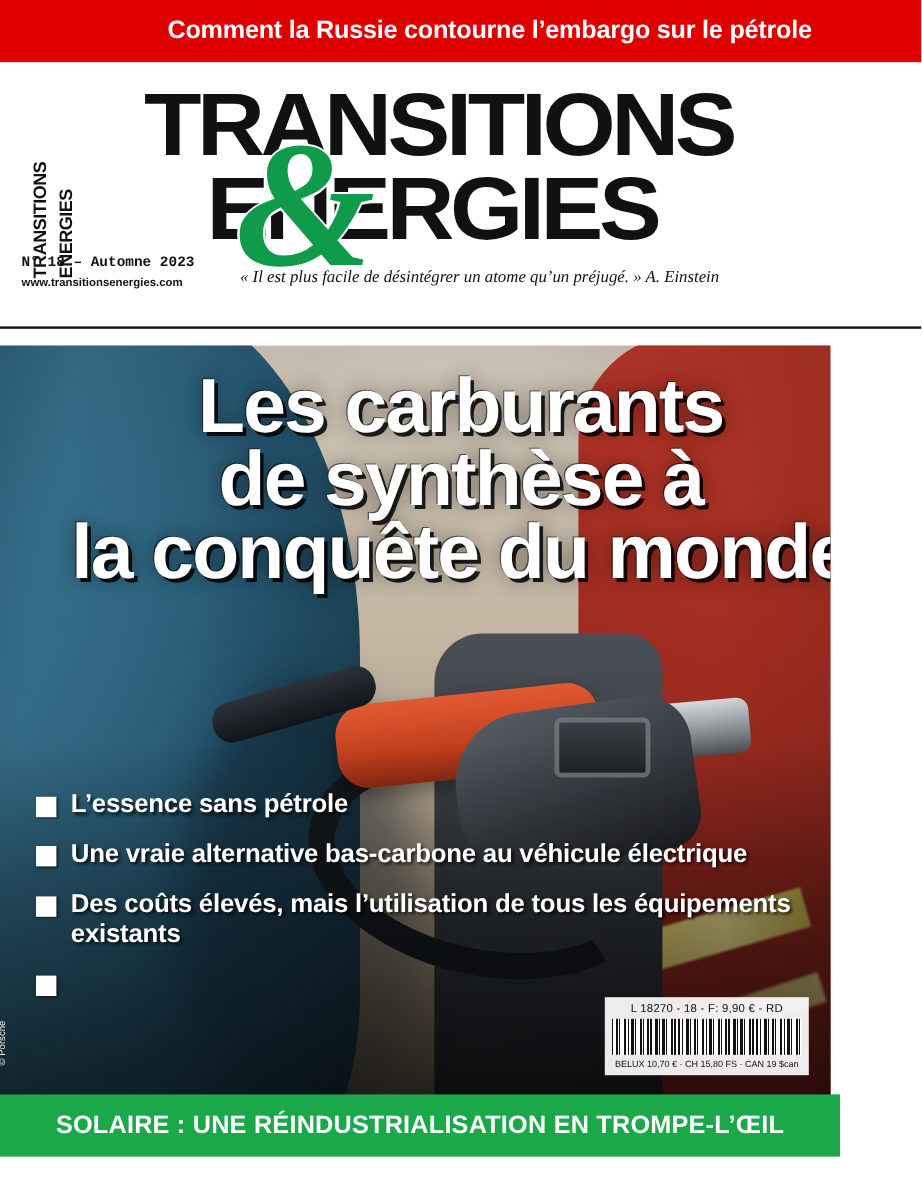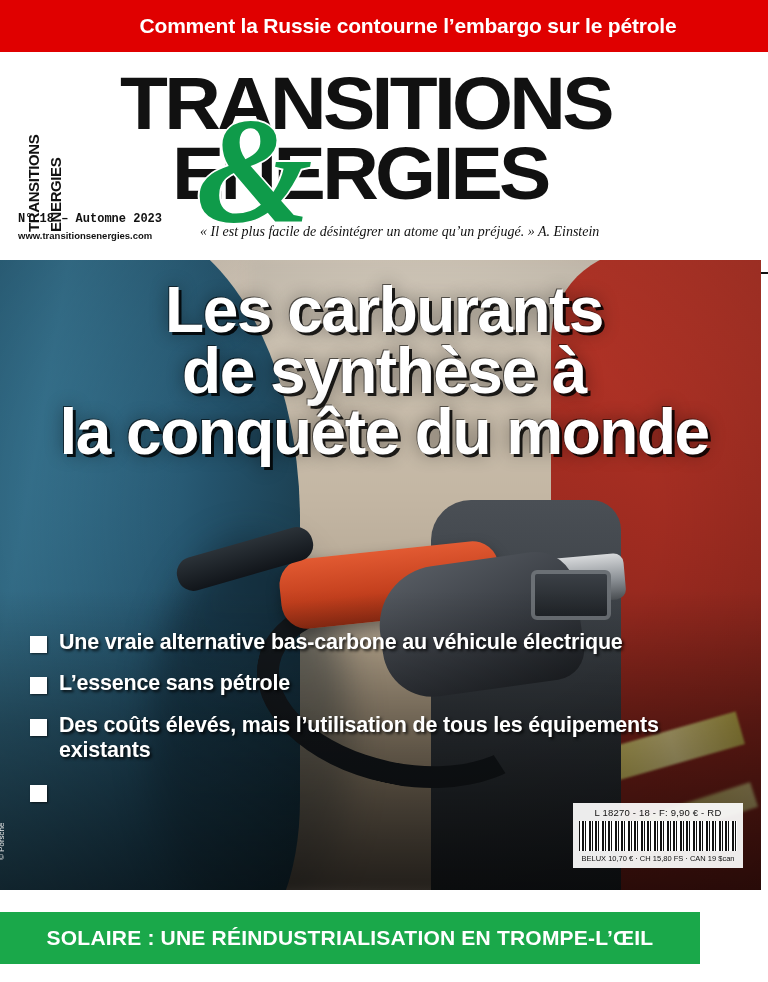--- a/index.html
+++ b/index.html
@@ -150,23 +150,23 @@
     font-family: "Liberation Serif", serif;
     font-style: italic;
     font-size: 14px;
     color: #111;
     white-space: nowrap;
   }
 
   
   .photo {
     position: absolute;
-    top: 260px;
+    top: 288px;
     left: 0;
-    width: 761px;
+    width: 692px;
     height: 630px;
     overflow: hidden;
     background: linear-gradient(160deg, #d9cfc0 0%, #cdbfae 35%, #b8a894 60%, #6e6357 100%);
   }
   
   .photo .car-body {
     position: absolute;
     left: -60px; top: -40px;
     width: 360px; height: 720px;
     background: linear-gradient(100deg, #2f6f8f 0%, #3c7f9e 28%, #24536c 65%, #16323f 100%);
@@ -471,25 +471,25 @@
 
     <div class="headline">
       <div class="hl">Les carburants</div>
       <div class="hl">de synthèse à</div>
       <div class="hl">la conquête du monde</div>
     </div>
 
     <div class="bullets">
       <div class="bullet">
         <div class="box"></div>
-        <div class="btext">Une vraie alternative bas-carbone au véhicule électrique</div>
+        <div class="btext">L’essence sans pétrole</div>
       </div>
       <div class="bullet">
         <div class="box"></div>
-        <div class="btext">L’essence sans pétrole</div>
+        <div class="btext">Une vraie alternative bas-carbone au véhicule électrique</div>
       </div>
       <div class="bullet">
         <div class="box"></div>
         <div class="btext">Des coûts élevés, mais l’utilisation de tous les équipements existants</div>
       </div>
       <div class="bullet">
         <div class="box"></div>
       </div>
     </div>
 

